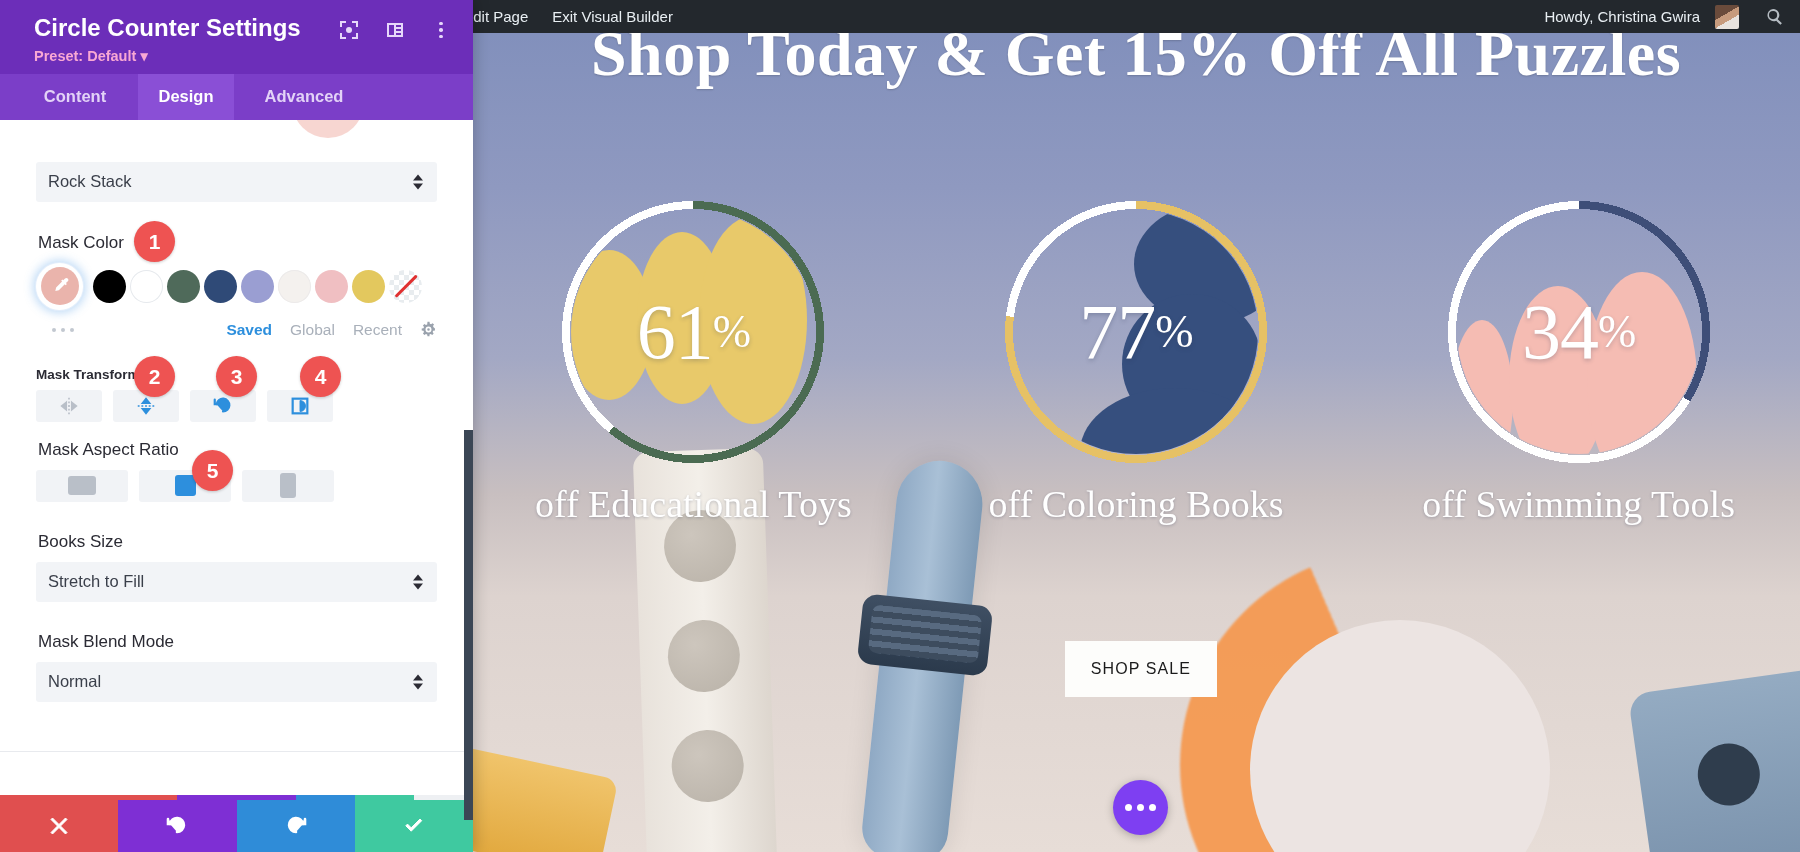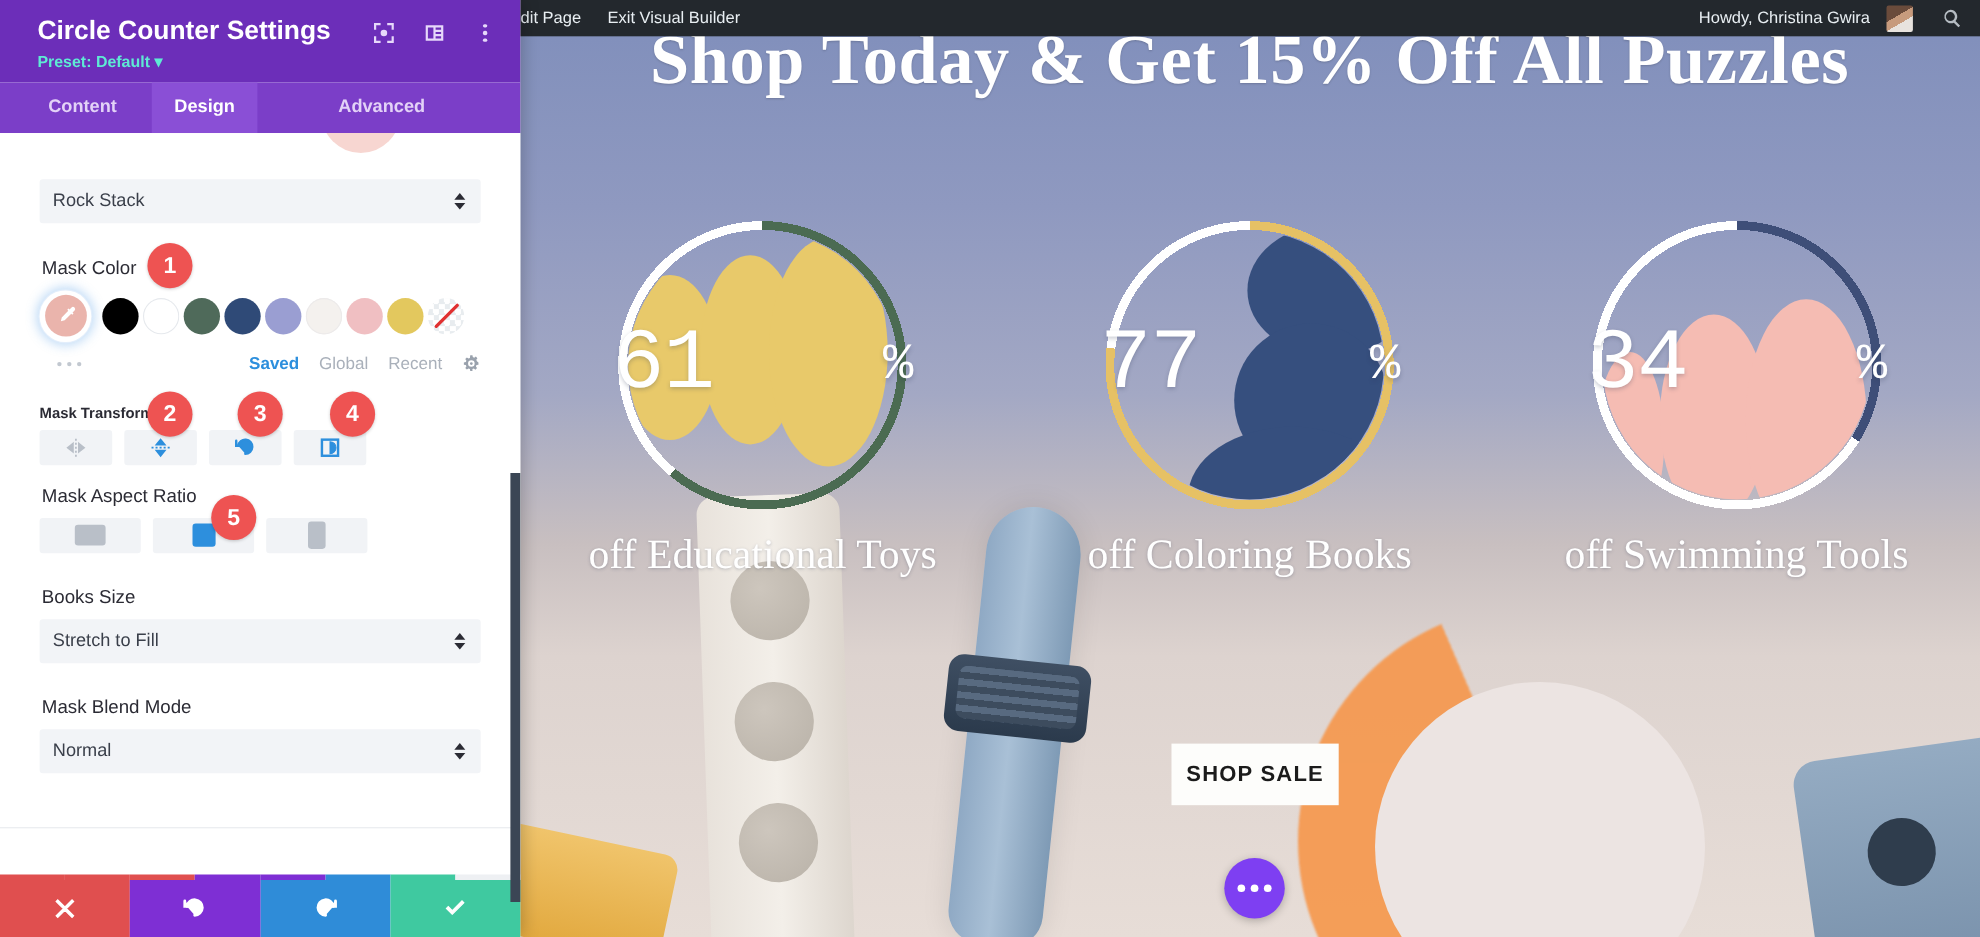--- a/index.html
+++ b/index.html
@@ -91,65 +91,65 @@
   }
 
   
   .counters { position: absolute; left: 472px; top: 196px; width: 1328px; display: flex; justify-content: space-around; z-index: 12; }
   .counter { width: 300px; display:flex; flex-direction: column; align-items:center; }
   .circle-wrap { position: relative; width: 272px; height: 272px; }
   .circle-mask { position:absolute; inset: 14px; border-radius: 50%; overflow: hidden; }
   .blob { position:absolute; border-radius: 50%; }
   .ring { position:absolute; inset:0; }
   .pct {
-    position: absolute; inset: 0; display:flex; align-items:center; justify-content:space-between;
-    color:#fff; font-family:Liberation Mono, monospace; font-weight: 400;
+    position: absolute; inset: 0; display:flex; align-items:center; justify-content:center;
+    color:#fff; font-family:Liberation Serif, serif; font-weight: 400;
     font-size: 78px; letter-spacing: -1px; text-shadow: 0 2px 4px rgba(40,50,80,.25);
   }
   .pct sup { font-size: 46px; vertical-align: super; line-height: 1; }
   .counter-title {
     margin-top: 14px; color:#fff; font-family:"Liberation Serif", serif;
     font-size: 38px; text-shadow: 0 1px 3px rgba(40,50,80,.28); white-space: nowrap;
   }
 
   
   .shop-btn {
-    position:absolute; left: 1065px; top: 676px; width: 152px; height: 56px;
+    position:absolute; left: 1065px; top: 641px; width: 152px; height: 56px;
     background:#fdfdfb; display:flex; align-items:center; justify-content:center;
-    font-size: 20px; font-weight: 700; letter-spacing: 1.1px; color:#1b1b1b; z-index: 14;
+    font-size: 16px; font-weight: 400; letter-spacing: 1.1px; color:#1b1b1b; z-index: 14;
   }
   .fab {
     position:absolute; left: 1113px; top: 780px; width: 55px; height: 55px; border-radius:50%;
     background:#7e3ff2; display:flex;align-items:center;justify-content:center; gap:5px; z-index:14;
     box-shadow: 0 2px 8px rgba(0,0,0,.25);
   }
   .fab i { width:7px;height:7px;border-radius:50%;background:#fff; display:block; }
 
   
   .panel {
     position:absolute; left:0; top:0; width:473px; height:852px;
     background:#fff; z-index: 50; display:flex; flex-direction:column;
     box-shadow: 2px 0 14px rgba(0,0,0,.22);
   }
   .panel-header { background:#6c2eb9; padding: 14px 22px 10px 34px; }
   .panel-header-row { display:flex; align-items:flex-start; }
   .panel-title { color:#fff; font-size: 24px; font-weight: 700; line-height:1.15; }
-  .panel-preset { color:#5eead4; font-size: 14.5px; font-weight:700; margin-top: 6px; }
+  .panel-preset { color:#f9a8d4; font-size: 14.5px; font-weight:700; margin-top: 6px; }
   .panel-head-icons { margin-left:auto; display:flex; align-items:center; gap: 26px; padding-top: 6px; }
   .hi { width: 20px; height: 20px; display:block; }
   .hi svg { width:100%; height:100%; fill:#e6d8fa; }
   .dots-v { display:flex; flex-direction:column; gap:3px; align-items:center; width:20px; }
   .dots-v i { width:3.5px;height:3.5px;border-radius:50%;background:#e6d8fa; }
 
   .tabs { display:flex; background:#7b3ec8;padding-left:12px; }
   .tab { padding: 13px 0 14px; font-size:16.5px; font-weight:700; color:#e3d2f7; text-align:center; }
   .tab.active { background:#8a4fd6; color:#fff; }
   .tab:nth-child(1){ width:126px; }
   .tab:nth-child(2){ width:96px; }
-  .tab:nth-child(3){ width:140px;margin-left:43px; }
+  .tab:nth-child(3){ width:140px; }
 
   .panel-body { position:relative; flex:1; overflow:hidden; background:#fff; padding: 0 36px; }
   .pink-peek { position:absolute; left:292px; top:-18px; width: 72px; height: 36px; border-radius:0 0 40px 40px; background:#f6cfc9; opacity:.85; }
 
   .field-label { font-size: 17px; color:#2b2b34; margin: 0 0 10px 2px; font-weight:400; }
   .select {
     position:relative; height: 40px; background:#f2f4f7; border-radius:3px;
     display:flex; align-items:center; padding: 0 12px; font-size:16.5px; color:#3a3f4a;
   }
   .select .arrows { position:absolute; right: 14px; top: 50%; transform:translateY(-50%); display:flex;flex-direction:column; gap:3px; }

